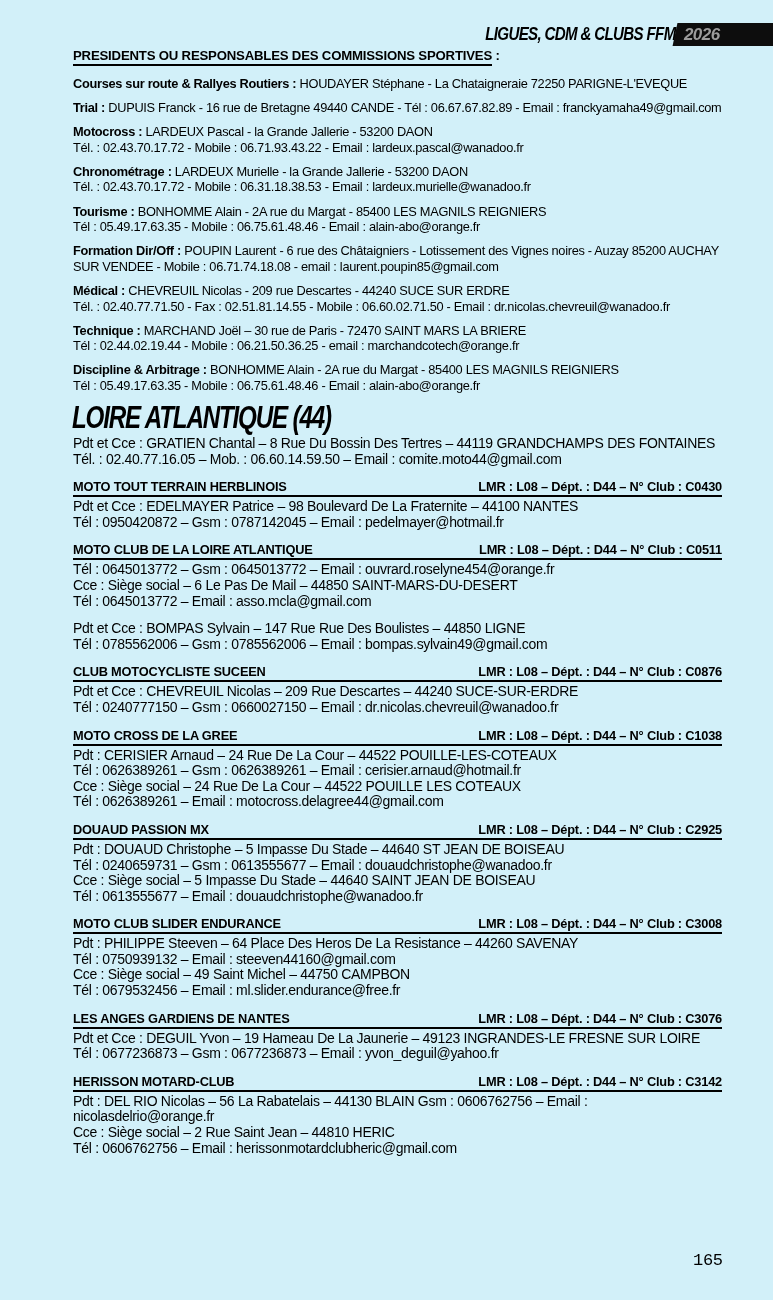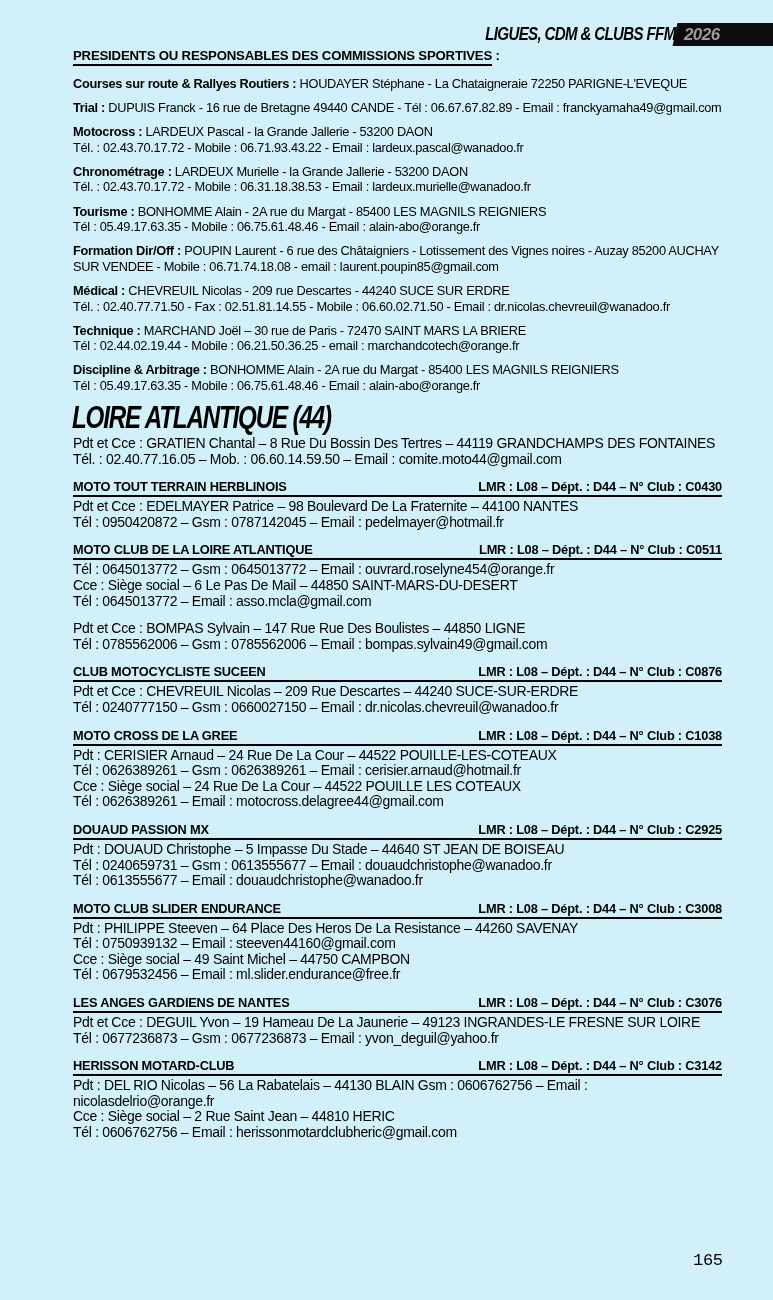--- a/index.html
+++ b/index.html
@@ -138,20 +138,21 @@
       <div class="line">Tél : 0626389261 – Email : motocross.delagree44@gmail.com</div>
     </section>
 
     <section class="club">
       <div class="club-head">
         <span>DOUAUD PASSION MX</span>
         <span>LMR : L08 – Dépt. : D44 – N° Club : C2925</span>
       </div>
       <div class="line">Pdt : DOUAUD Christophe – 5 Impasse Du Stade – 44640 ST JEAN DE BOISEAU</div>
       <div class="line">Tél : 0240659731 – Gsm : 0613555677 – Email : douaudchristophe@wanadoo.fr</div>
+      <div class="line">Cce : Siège social – 5 Impasse Du Stade – 44640 SAINT JEAN DE BOISEAU</div>
       <div class="line">Tél : 0613555677 – Email : douaudchristophe@wanadoo.fr</div>
     </section>
 
     <section class="club">
       <div class="club-head">
         <span>MOTO CLUB SLIDER ENDURANCE</span>
         <span>LMR : L08 – Dépt. : D44 – N° Club : C3008</span>
       </div>
       <div class="line">Pdt : PHILIPPE Steeven – 64 Place Des Heros De La Resistance – 44260 SAVENAY</div>
       <div class="line">Tél : 0750939132 – Email : steeven44160@gmail.com</div>

